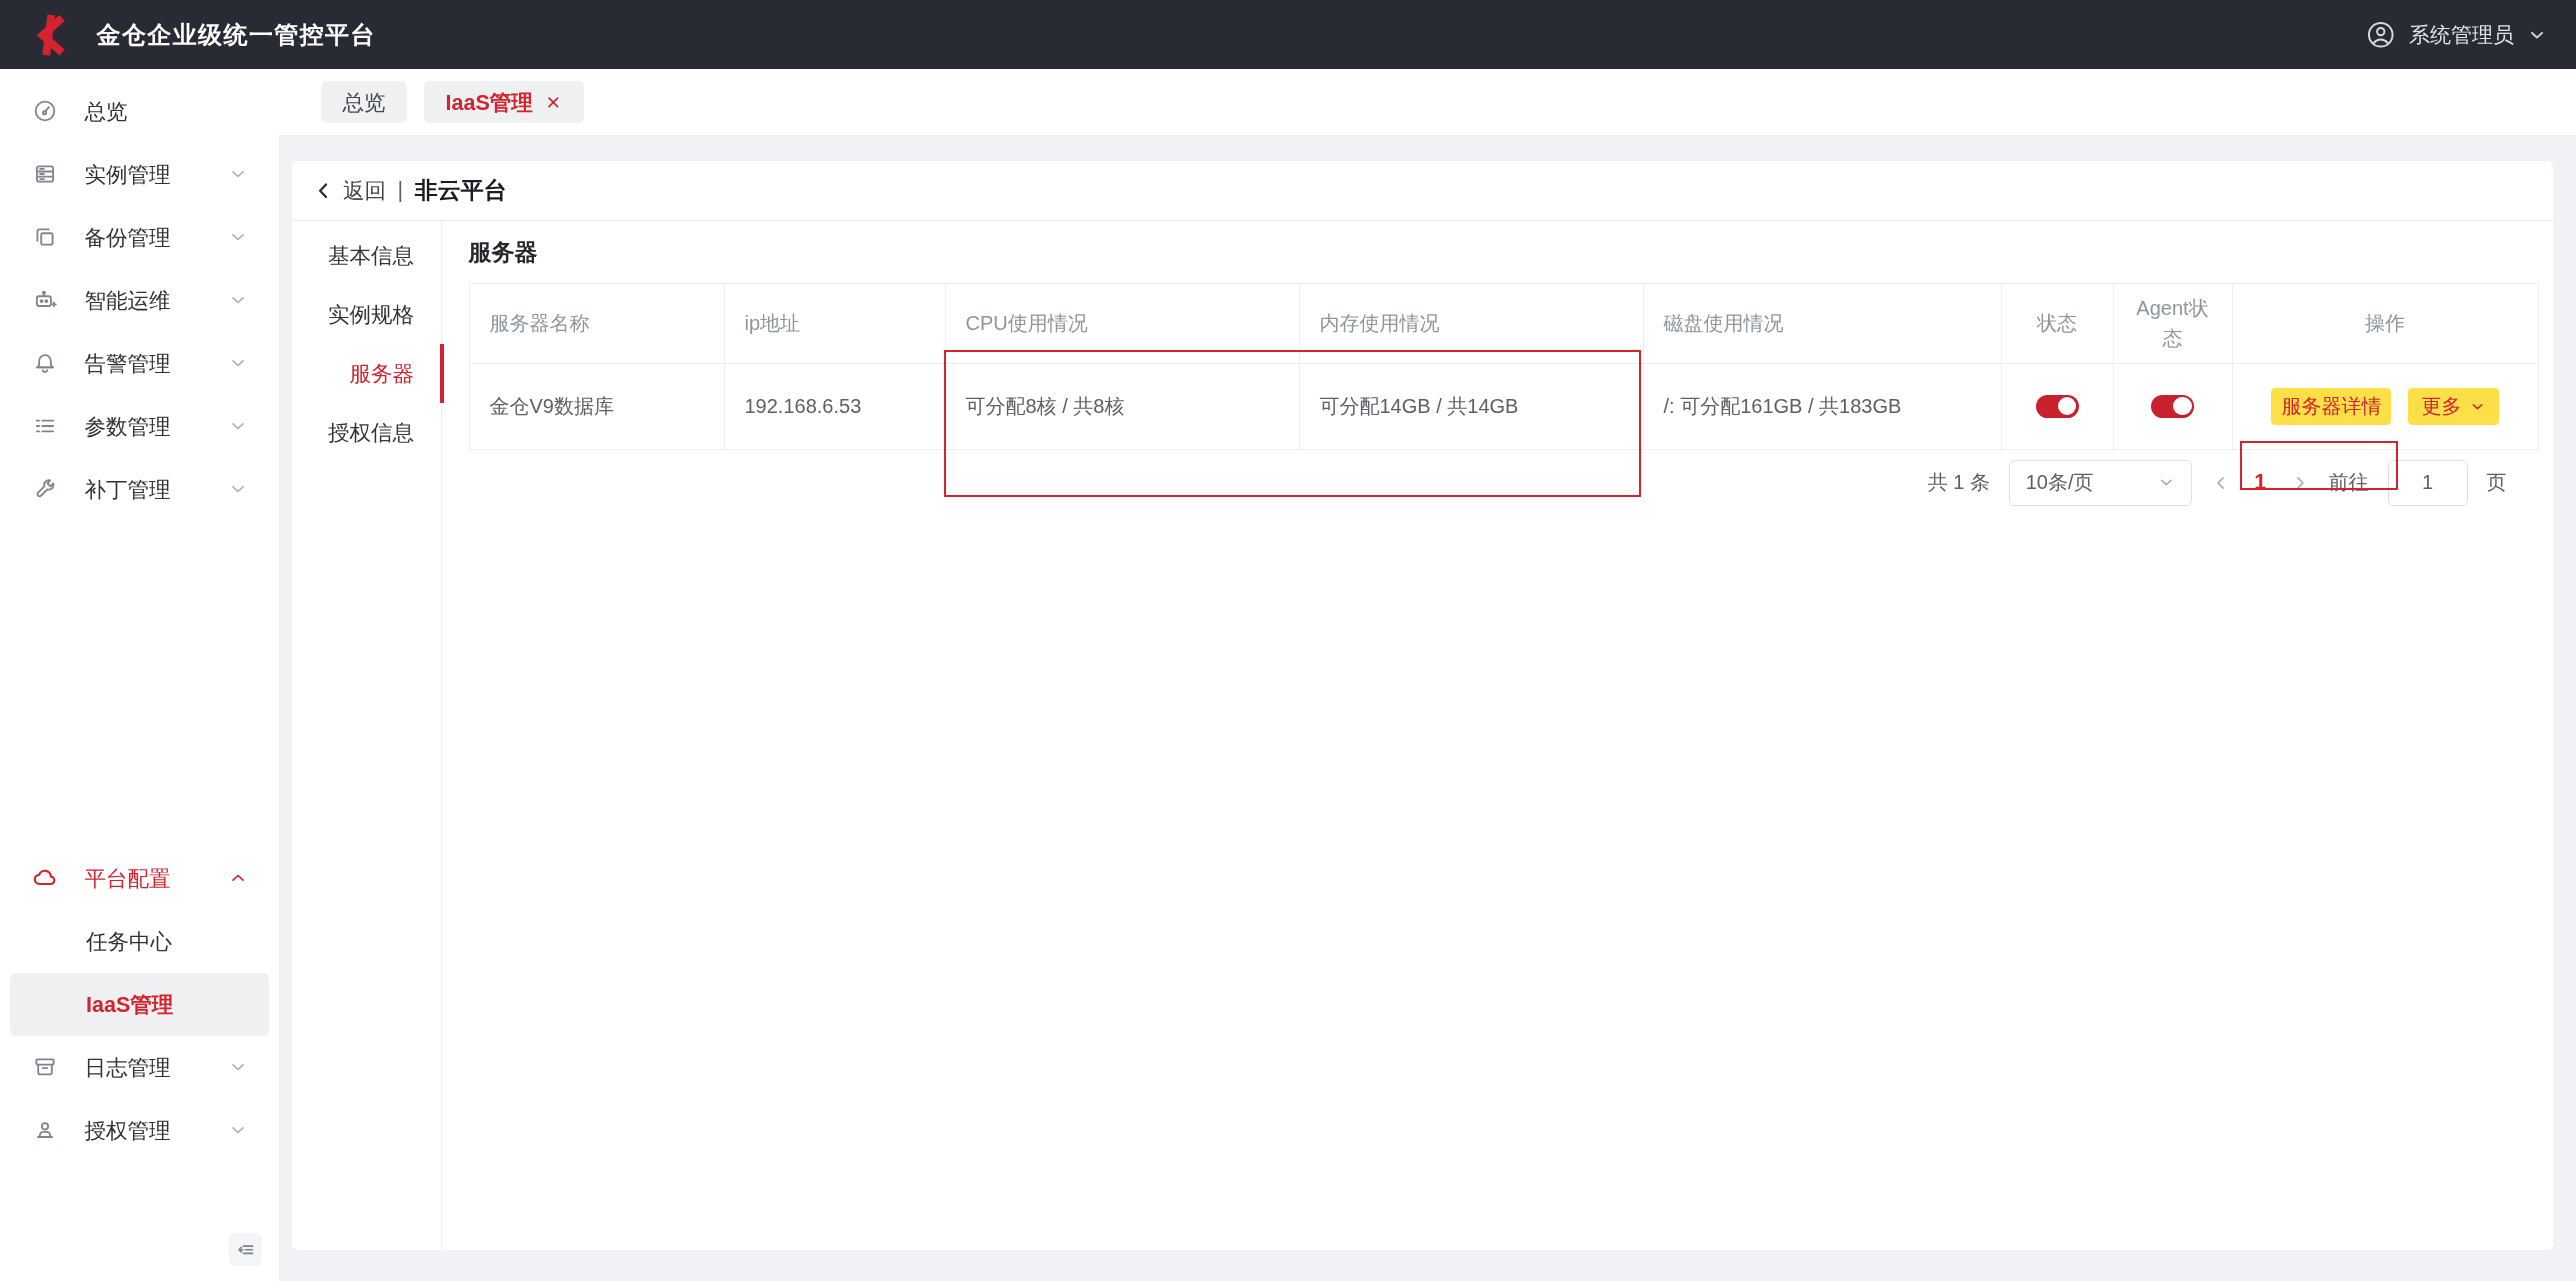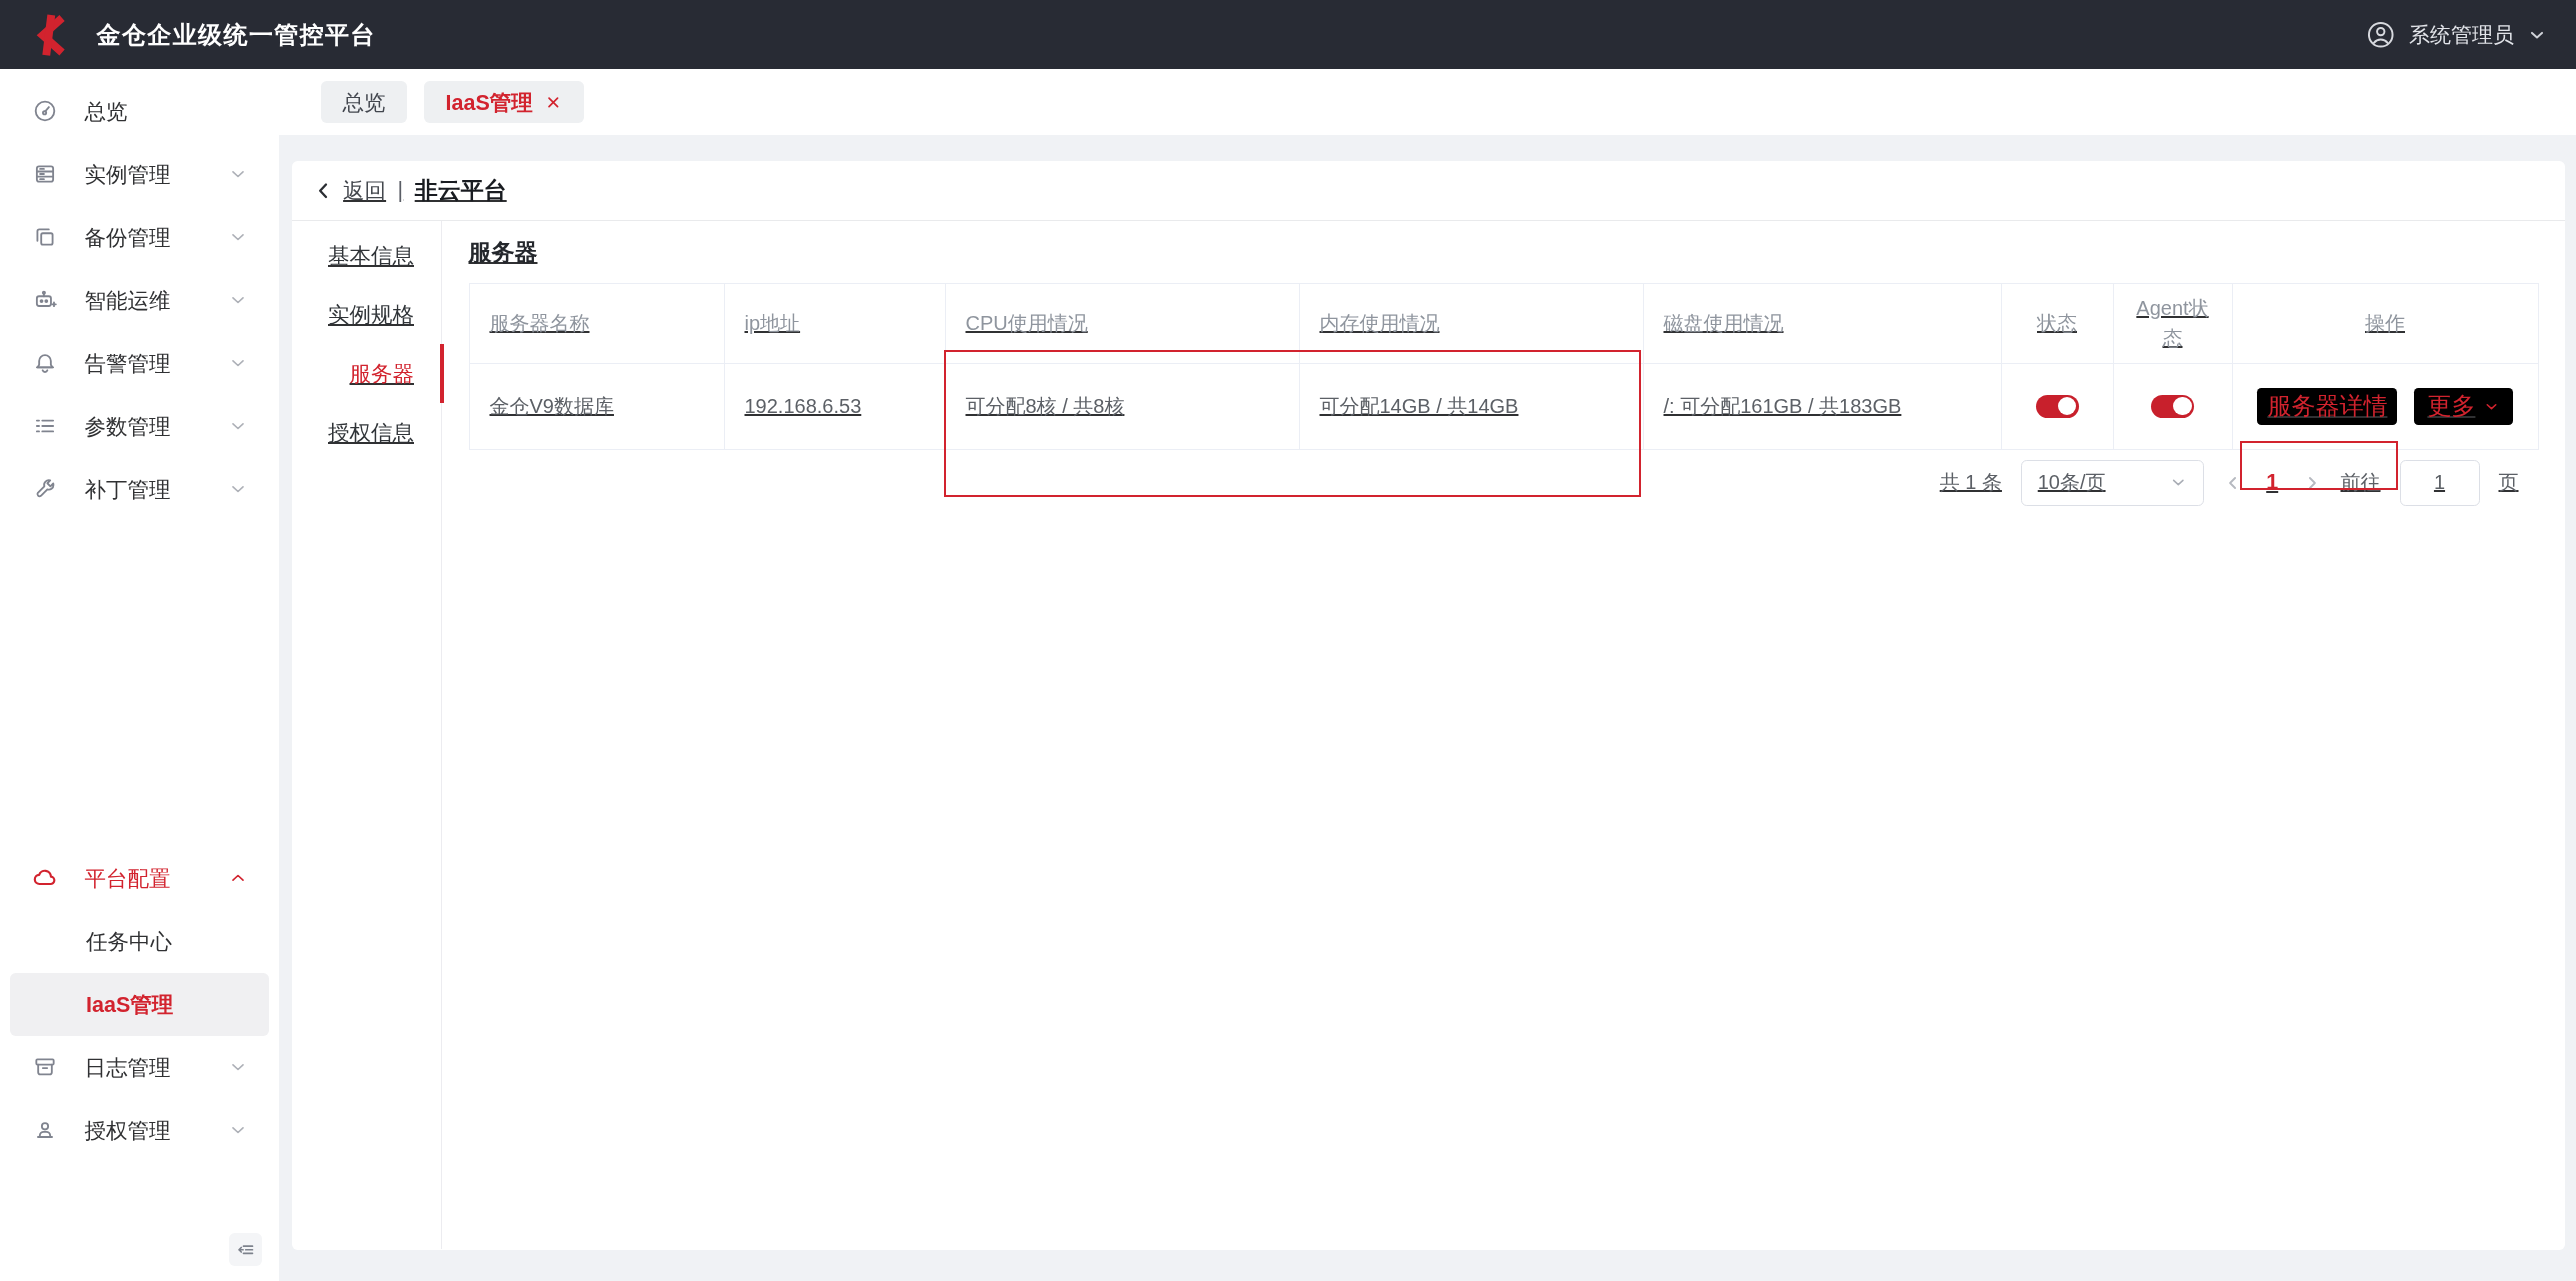--- a/index.html
+++ b/index.html
@@ -34,21 +34,21 @@
   .collapse-btn { position:absolute; right:17px; bottom:15.8px; width:33px; height:33px; background:#f4f5f7; border:none; border-radius:5.7px; display:flex; align-items:center; justify-content:center; cursor:pointer; }
   .collapse-btn svg { width:21.5px; height:21.5px; color:#7d828c; }
 
   
   .main { flex:1; background:#f0f2f5; min-width:0; }
   .tabstrip { height:66px; background:#ffffff; display:flex; align-items:center; padding-left:42px; gap:17px; }
   .tab-chip { height:42px; display:flex; align-items:center; padding:0 21.5px; background:#eef0f2; border-radius:5.7px; font-size:21.5px; color:#42464e; cursor:pointer; }
   .tab-chip.active { color:#d2232e; font-weight:bold; }
   .tab-close { width:18.6px; height:18.6px; margin-left:11.5px; color:#d2232e; cursor:pointer; }
 
-  .card { margin:26px 11px 0 13px; height:1089px; background:#ffffff; border-radius:5.7px;text-decoration:underline; }
+  .card { margin:26px 23px 0 13px; height:1089px; background:#ffffff; border-radius:5.7px; }
   .back-row { height:60px; display:flex; align-items:center; padding-left:21px; border-bottom:0.7px solid #e9eaec; }
   .back-caret { width:21.5px; height:21.5px; color:#2b2e33; }
   .back-link { display:flex; align-items:center; gap:8.6px; cursor:pointer; }
   .back-text { font-size:21.5px; color:#43474d; }
   .back-sep { font-size:21.5px; color:#5a5e66; margin:0 11.5px; }
   .back-title { font-size:23px; font-weight:bold; color:#191c21; }
 
   .card-body { display:flex; height:1028px; }
   .detail-nav { width:150px; flex:none; border-right:1.4px solid #ececf0; position:relative; padding-top:5.7px; }
   .dn-item { height:59px; line-height:59px; text-align:right; padding-right:27px; font-size:21.5px; color:#303438; cursor:pointer; }
@@ -62,21 +62,21 @@
 
   table.srv { margin-top:15.8px; width:2069px; border-collapse:collapse; table-layout:fixed; }
   table.srv th, table.srv td { border:0.7px solid #ebeef5; font-weight:normal; }
   table.srv th { height:80px; font-size:20px; color:#8f959e; text-align:left; padding-left:20px; background:#ffffff; }
   table.srv td { height:86px; font-size:20px; color:#5c6066; padding-left:20px; }
   table.srv th.c, table.srv td.c { text-align:center; padding-left:0; }
   table.srv th.agent { padding:0 18.6px; line-height:1.5; }
   .switch { position:relative; width:43px; height:23px; background:#c8202c; border-radius:11.5px; margin:0 auto; cursor:pointer; }
   .switch::after { content:""; position:absolute; top:2.1px; right:2.1px; width:18.6px; height:18.6px; background:#ffffff; border-radius:50%; }
   .actions { display:flex; align-items:center; justify-content:center; gap:17px; }
-  .pill-btn { height:37px; display:flex; align-items:center; padding:0 10px; background:#000000; color:#d2232e; font-size:24px; border:none; border-radius:4.3px; cursor:pointer; font-family:inherit; }
+  .pill-btn { height:37px; display:flex; align-items:center; padding:0 10px; background:#fde047; color:#d2232e; font-size:20px; border:none; border-radius:4.3px; cursor:pointer; font-family:inherit; }
   .pill-btn.more { padding:0 13px; }
   .more-caret { width:17px; height:17px; margin-left:7.2px; color:#d2232e; }
 
   .pagination { margin-top:10px; height:46px; display:flex; align-items:center; justify-content:flex-end; gap:19px; font-size:20px; color:#5c6066; padding-right:21.5px; }
   .pg-select { width:183px; height:46px; border:0.7px solid #dcdfe6; border-radius:5.7px; display:flex; align-items:center; padding:0 15.8px; cursor:pointer; background:#fff; }
   .pg-select .caret { width:18.6px; height:18.6px; margin-left:auto; color:#a9adb5; }
   .pg-arrow { width:20px; height:20px; color:#b6b9c0; cursor:pointer; }
   .pg-num { color:#d2232e; font-weight:bold; font-size:21.5px; padding:0 4.3px; cursor:pointer; }
   .pg-input { width:80px; height:46px; border:0.7px solid #dcdfe6; border-radius:5.7px; text-align:center; font-size:20px; color:#5c6066; font-family:inherit; }
 

